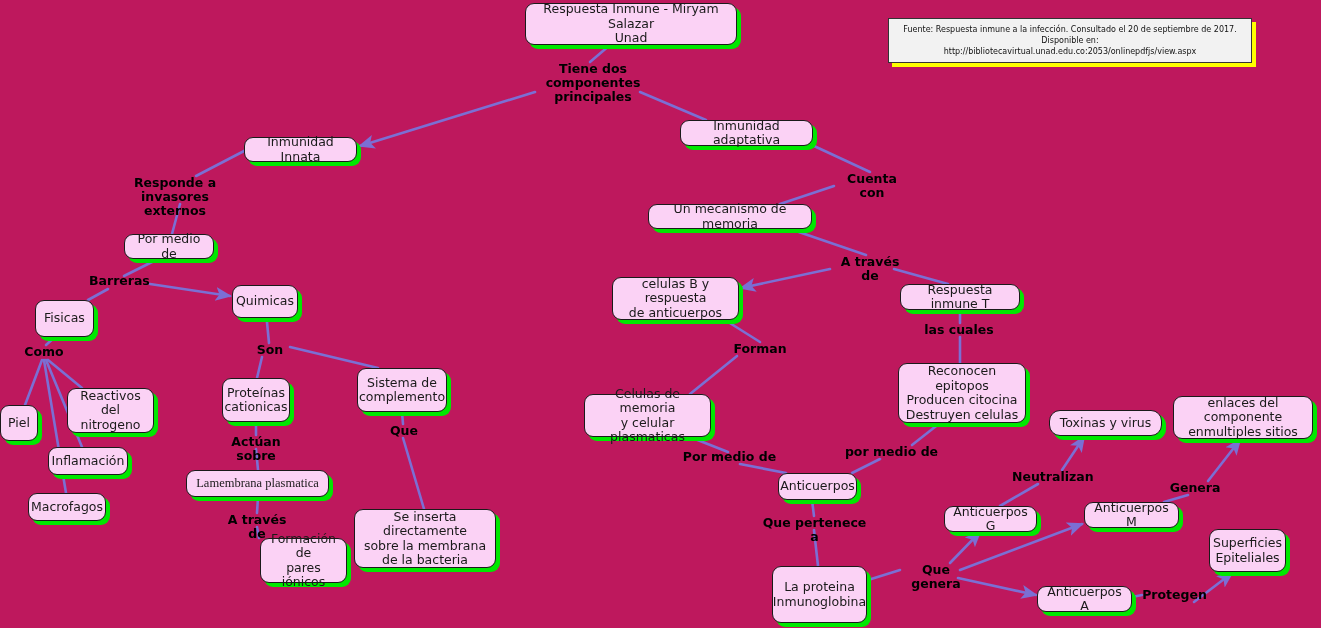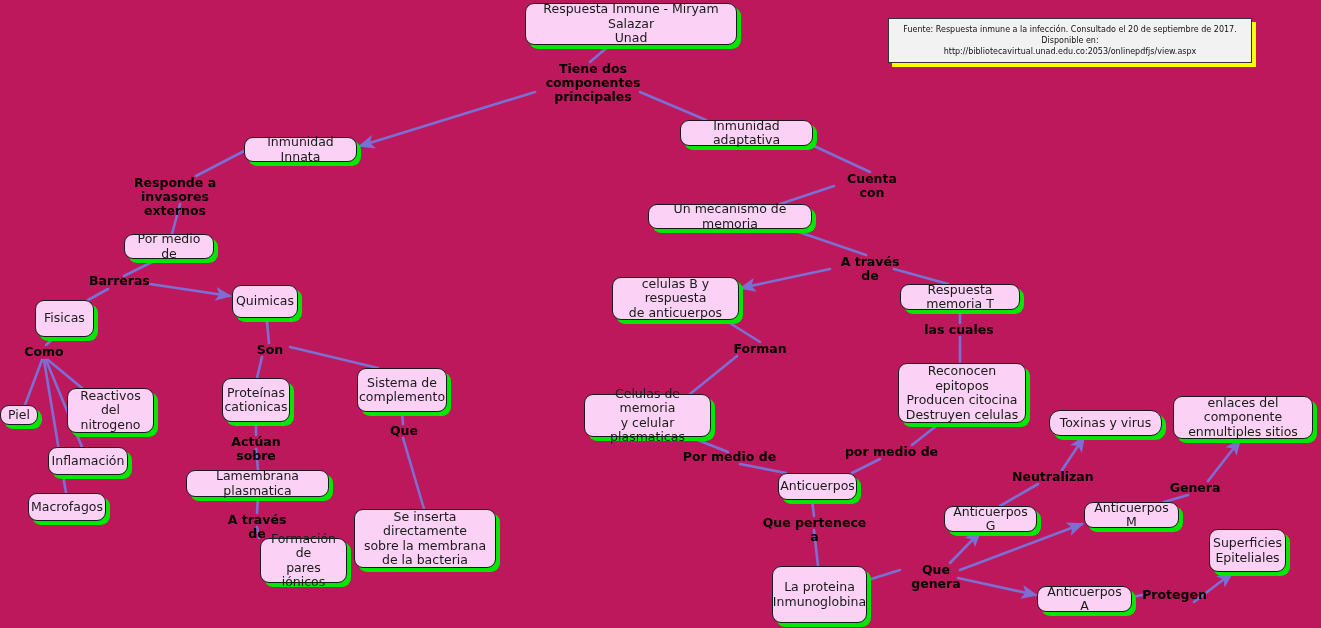--- a/index.html
+++ b/index.html
@@ -131,39 +131,39 @@
   </svg>
 
   <div id="node-layer">
       <div class="node" style="left: 525px; top: 3px; width: 212px; height: 42px;">Respuesta Inmune - Miryam Salazar
 Unad</div>
       <div class="node" style="left: 244px; top: 137px; width: 113px; height: 25px;">Inmunidad Innata</div>
       <div class="node" style="left: 680px; top: 120px; width: 133px; height: 26px;">Inmunidad adaptativa</div>
       <div class="node" style="left: 124px; top: 234px; width: 90px; height: 25px;">Por medio de</div>
       <div class="node" style="left: 35px; top: 300px; width: 59px; height: 37px;">Fisicas</div>
       <div class="node" style="left: 232px; top: 285px; width: 66px; height: 33px;">Quimicas</div>
-      <div class="node" style="left: 0px; top: 405px; width: 38px; height: 20px;">Piel</div>
+      <div class="node" style="left: 0px; top: 405px; width: 38px; height: 36px;">Piel</div>
       <div class="node" style="left: 67px; top: 388px; width: 87px; height: 45px;">Reactivos del
 nitrogeno</div>
       <div class="node" style="left: 48px; top: 447px; width: 80px; height: 28px;">Inflamación</div>
       <div class="node" style="left: 28px; top: 493px; width: 78px; height: 28px;">Macrofagos</div>
       <div class="node" style="left: 222px; top: 378px; width: 68px; height: 44px;">Proteínas
 cationicas</div>
       <div class="node" style="left: 357px; top: 368px; width: 90px; height: 44px;">Sistema de
 complemento</div>
-      <div class="node" style="left: 186px; top: 470px; width: 143px; height: 27px;">Lamembrana plasmatica</div>
+      <div class="node" style="left: 186px; top: 470px; width: 143px; height: 27px; font-family: Liberation Serif, serif;">Lamembrana plasmatica</div>
       <div class="node" style="left: 216px; top: 538px; width: 87px; height: 45px; margin-left: 44px;">Formación de
 pares iónicos</div>
       <div class="node" style="left: 354px; top: 509px; width: 142px; height: 59px;">Se inserta directamente
 sobre la membrana
 de la bacteria</div>
       <div class="node" style="left: 648px; top: 204px; width: 164px; height: 25px;">Un mecanismo de memoria</div>
       <div class="node" style="left: 612px; top: 277px; width: 127px; height: 43px;">celulas B y respuesta
 de anticuerpos</div>
-      <div class="node" style="left: 900px; top: 284px; width: 120px; height: 26px;">Respuesta memoria T</div>
+      <div class="node" style="left: 900px; top: 284px; width: 120px; height: 26px;">Respuesta inmune T</div>
       <div class="node" style="left: 584px; top: 394px; width: 127px; height: 43px;">Celulas de memoria
 y celular plasmaticas</div>
       <div class="node" style="left: 898px; top: 363px; width: 128px; height: 60px;">Reconocen epitopos
 Producen citocina
 Destruyen celulas</div>
       <div class="node" style="left: 1049px; top: 410px; width: 113px; height: 26px; border-radius: 11px;">Toxinas y virus</div>
       <div class="node" style="left: 1173px; top: 396px; width: 140px; height: 43px;">enlaces del componente
 enmultiples sitios</div>
       <div class="node" style="left: 778px; top: 473px; width: 79px; height: 27px;">Anticuerpos</div>
       <div class="node" style="left: 944px; top: 506px; width: 93px; height: 26px;">Anticuerpos G</div>

